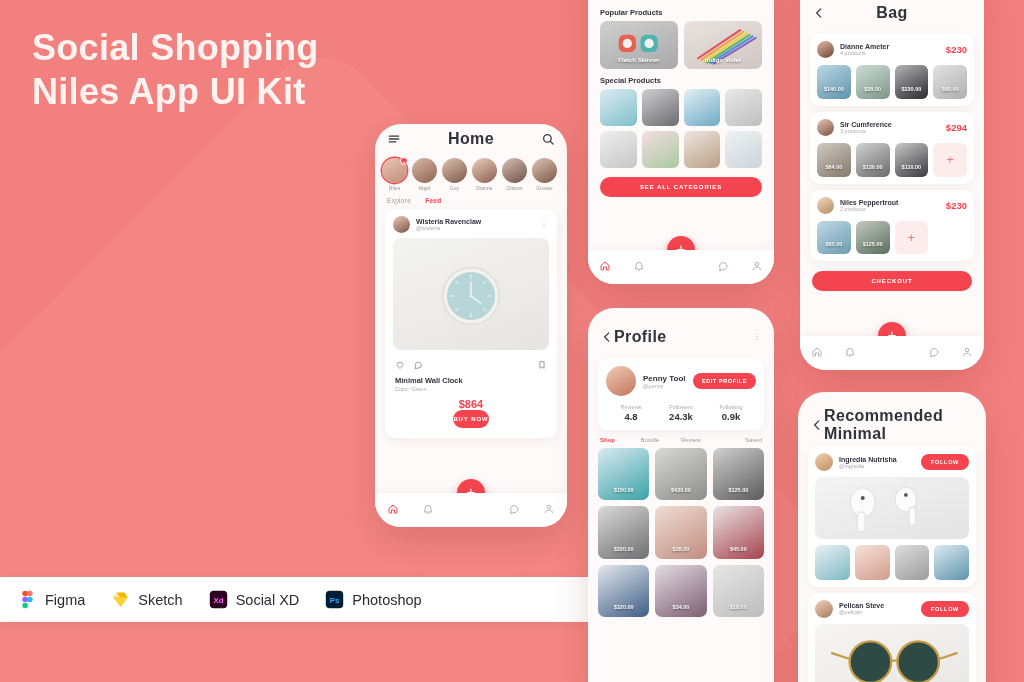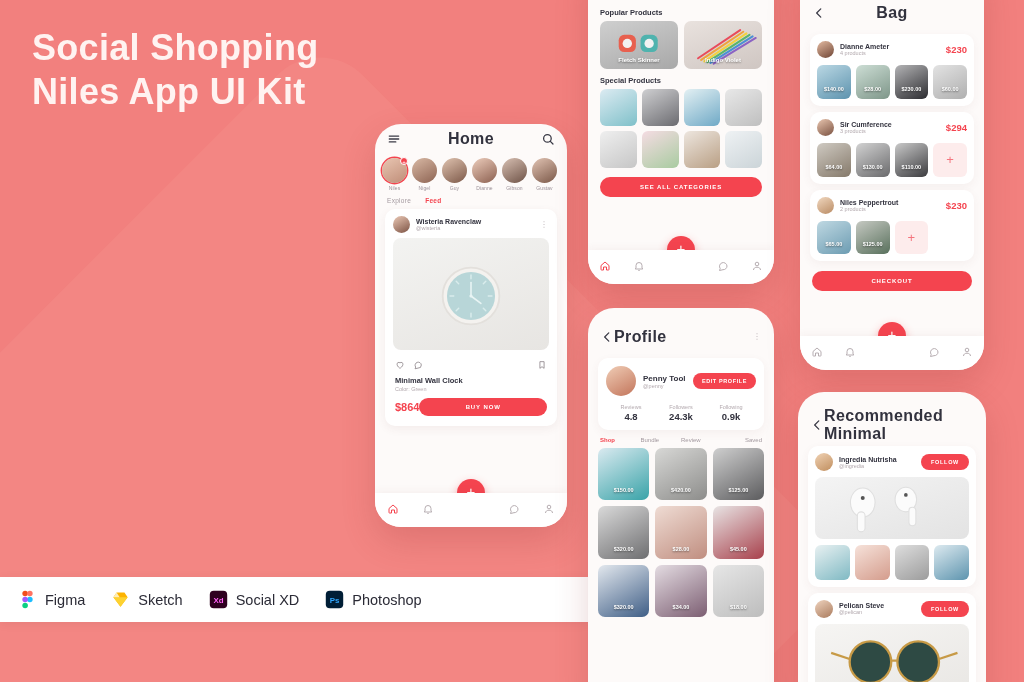--- a/index.html
+++ b/index.html
@@ -84,21 +84,21 @@
   .post-av { width: 17px; height: 17px; border-radius: 50%; overflow:hidden; background:#E6DFDE; }
   .post-name { font-size: 7px; font-weight: bold; color: #32323E; }
   .post-handle { font-size: 5.5px; color: #B1A7AC; }
   .dots { margin-left: auto; color: #BDB4B8; font-size: 8px; line-height: 6px; letter-spacing: 1px;}
   .post-img { height: 112px; margin: 0 8px; border-radius: 8px; overflow: hidden; position: relative; }
   .post-actions { display:flex; align-items:center; gap: 8px; padding: 6px 10px 2px; }
   .act { width: 10px; height: 10px; color: #8E858A; }
   .bookmark { margin-left: auto; }
   .prod-title { font-size: 7.5px; font-weight: bold; color: #32323E; padding: 0 10px; }
   .prod-sub { font-size: 5.5px; color: #B3A9AE; padding: 1px 10px 0; }
-  .buyrow { display: flex; align-items: center; padding: 6px 10px 10px; }
+  .buyrow { display: flex; align-items: center; padding: 6px 10px 10px; flex-direction: column; }
   .price { font-size: 11px; font-weight: bold; color: #F4444F; }
   .btn-pill {
     flex: 1; background: #F4444F; color: #fff; font-size: 6px; font-weight: bold;
     letter-spacing: .9px; border-radius: 999px; text-align: center; padding: 6px 0;
     border: none;
   }
 
   
   .bottomnav {
     position: absolute; left: 0; right: 0; bottom: 0; height: 34px; background: #fff;

